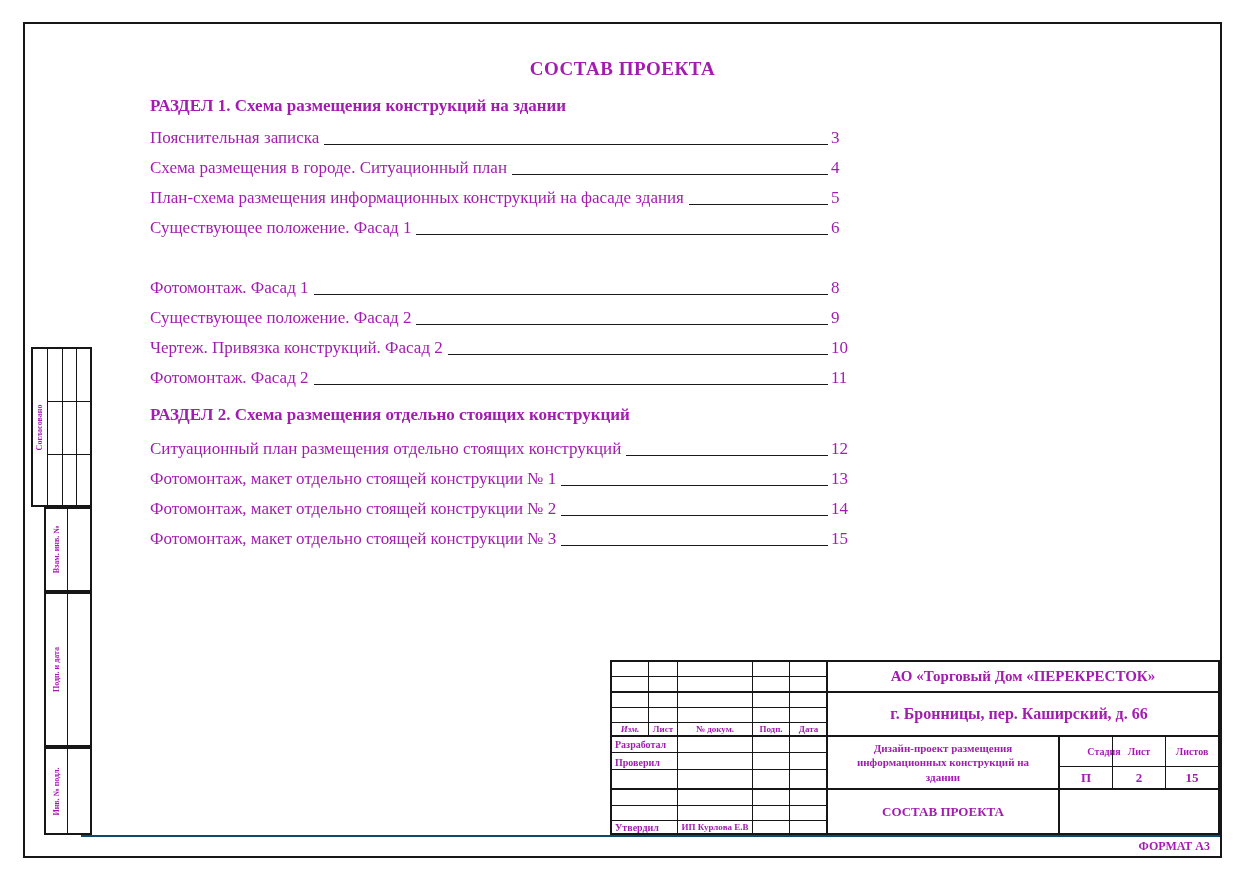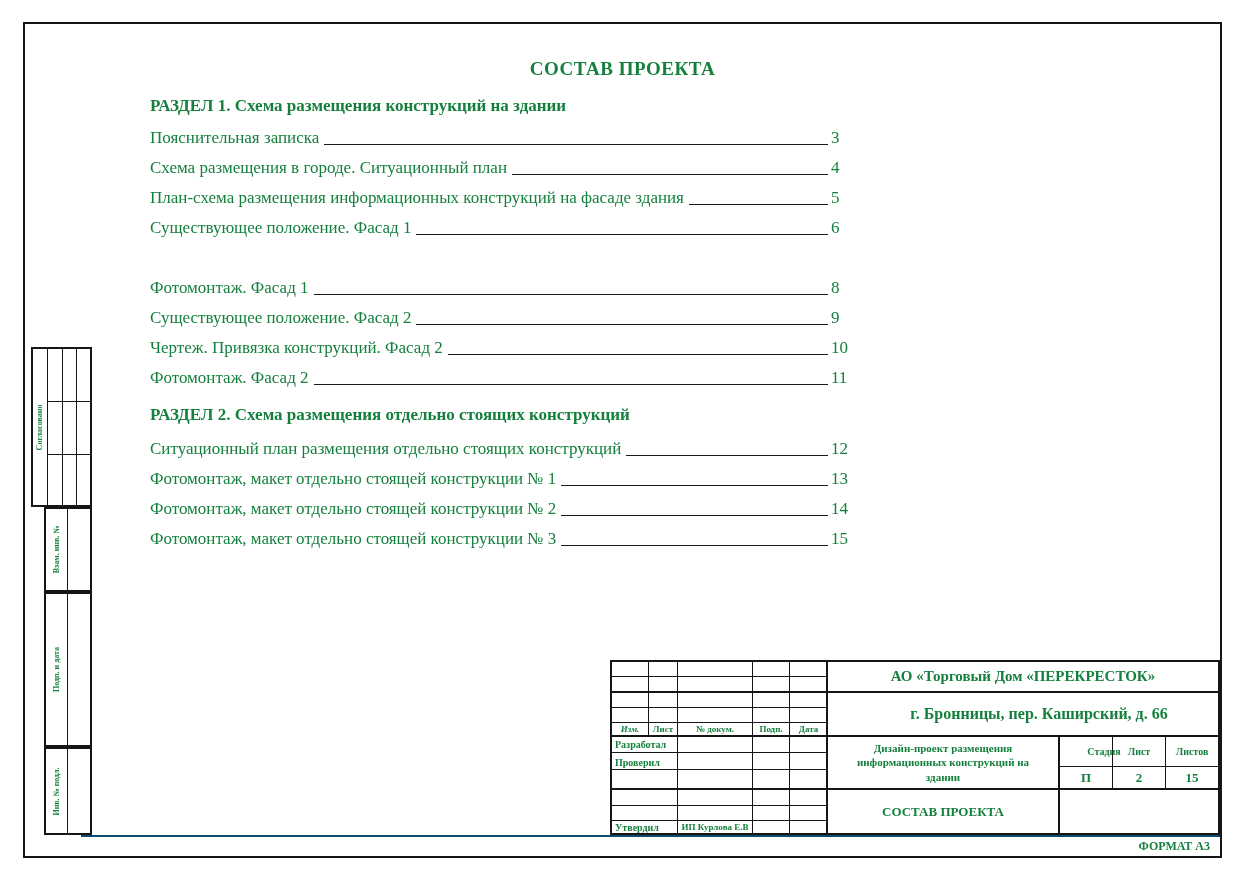--- a/index.html
+++ b/index.html
@@ -1,17 +1,17 @@
 <!DOCTYPE html>
 <html><head>
 <meta charset="utf-8">
 <style>
   html,body{margin:0;padding:0;background:#fff;}
   .page{position:relative;width:1257px;height:889px;background:#fff;overflow:hidden;
-        font-family:"Liberation Serif","DejaVu Serif",serif;color:#15803d;}
+        font-family:"Liberation Serif","DejaVu Serif",serif;color:#a21caf;}
   .frame{position:absolute;left:23px;top:22px;width:1199px;height:836px;
          border:2px solid #161616;box-sizing:border-box;}
   
   .doc-title{position:absolute;left:0;right:0;top:34px;text-align:center;
              font-weight:bold;font-size:19px;letter-spacing:.5px;}
   .sec-heading{position:absolute;left:125px;font-weight:bold;font-size:17px;white-space:nowrap;}
   .toc-row{position:absolute;left:125px;width:707px;height:22px;display:flex;
            align-items:flex-end;font-size:17px;}
   .toc-label{white-space:nowrap;}
   .leader{flex:1;border-bottom:1px solid #1a1a1a;margin:0 3px 3px 5px;min-width:12px;}
@@ -171,21 +171,21 @@
       <div class="cell c fs9" style="left:66px;top:60px;width:74px;height:13px;">№ докум.</div>
       <div class="cell c fs9" style="left:141px;top:60px;width:36px;height:13px;">Подп.</div>
       <div class="cell c fs9" style="left:178px;top:60px;width:37px;height:13px;">Дата</div>
 
       <div class="cell l fs10" style="left:0;top:74px;width:65px;height:16px;">Разработал</div>
       <div class="cell l fs10" style="left:0;top:92px;width:65px;height:16px;">Проверил</div>
       <div class="cell l fs10" style="left:0;top:159px;width:65px;height:12px;">Утвердил</div>
       <div class="cell c fs9" style="left:66px;top:159px;width:74px;height:12px;">ИП Курлова Е.В</div>
 
       <div class="cell c fs15" style="left:216px;top:0;width:390px;height:29px;">АО «Торговый Дом «ПЕРЕКРЕСТОК»</div>
-      <div class="cell c fs16" style="left:232px;top:31px;width:390px;height:42px;">г. Бронницы, пер. Каширский, д. 66</div>
+      <div class="cell c fs16" style="left:212px;top:31px;width:390px;height:42px;">г. Бронницы, пер. Каширский, д. 66</div>
       <div class="cell c fs11" style="left:216px;top:75px;width:230px;height:51px;padding:0 22px;">Дизайн-проект размещения информационных конструкций на здании</div>
 
       <div class="cell c fs10" style="left:448px;top:74px;width:52px;height:30px;padding-left:36px;">Стадия</div>
       <div class="cell c fs10" style="left:501px;top:74px;width:52px;height:30px;">Лист</div>
       <div class="cell c fs10" style="left:554px;top:74px;width:52px;height:30px;">Листов</div>
       <div class="cell c fs13" style="left:448px;top:105px;width:52px;height:21px;">П</div>
       <div class="cell c fs13" style="left:501px;top:105px;width:52px;height:21px;">2</div>
       <div class="cell c fs13" style="left:554px;top:105px;width:52px;height:21px;">15</div>
 
       <div class="cell c fs13" style="left:216px;top:128px;width:230px;height:43px;">СОСТАВ ПРОЕКТА</div>

